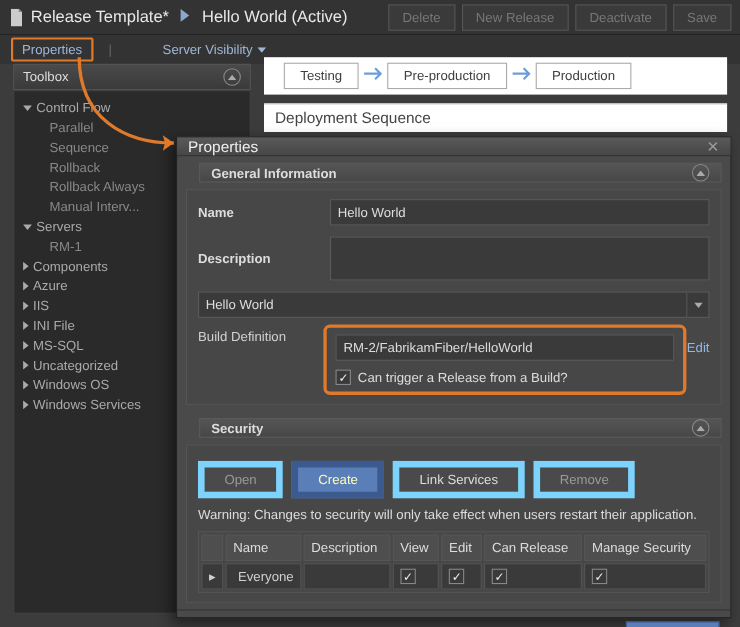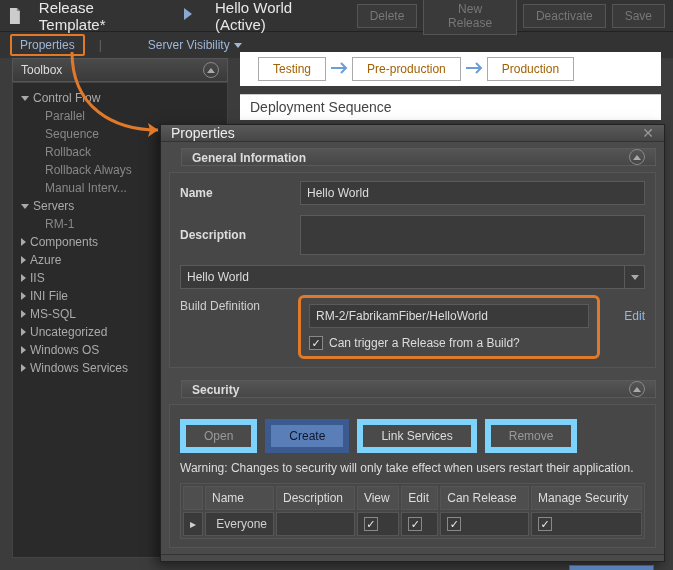--- a/index.html
+++ b/index.html
@@ -1,19 +1,19 @@
 <!DOCTYPE html>
 <html><head>
 <meta charset="utf-8">
 <style>
   * { box-sizing: border-box; margin: 0; padding: 0; font-family: "Segoe UI", Tahoma, sans-serif; }
   body { background: #3c3c3c; width: 673px; height: 570px; overflow: hidden; color: #d0d0d0; font-size: 12px; position: relative; }
   
   
-  .top-bar { height: 32px; background: #333; display: flex; align-items: center; padding: 0 8px; border-bottom: 1px solid #222; gap: 11px; }
+  .top-bar { height: 32px; background: #333; display: flex; align-items: center; padding: 0 8px; border-bottom: 1px solid #222; }
   .doc-icon { width: 14px; height: 16px; margin-right: 6px; }
   .title { font-size: 15px; color: #e8e8e8; }
   .crumb-sep { margin: 0 10px; color: #888; }
   .crumb-active { color: #e8e8e8; font-size: 15px; }
   .top-btns { margin-left: auto; display: flex; gap: 6px; align-items: center; }
   .top-btn { background: #3a3a3a; border: 1px solid #555; color: #777; padding: 4px 12px; font-size: 12px; cursor: default; }
   
   
   .sub-bar { height: 26px; background: #333; display: flex; align-items: center; padding: 0 10px; gap: 14px; }
   .prop-link { border: 2px solid #e07a2a; padding: 2px 8px; color: #9fb6d8; font-size: 12px; border-radius: 2px; }
@@ -24,49 +24,49 @@
   .toolbox-hdr .circ { margin-left: auto; width: 16px; height: 16px; border: 1px solid #888; border-radius: 50%; display:flex; align-items:center; justify-content:center; }
   .toolbox { position: absolute; top: 82px; left: 12px; width: 216px; bottom: 12px; background: #2a2a2a; border: 1px solid #444; padding: 6px 4px; overflow: hidden; }
   .tree-item { padding: 2px 4px; color: #aaa; white-space: nowrap; display:flex; align-items:center; gap:4px; }
   .tree-child { padding-left: 28px; color: #888; }
   .tri { display:inline-block; width:0;height:0; }
   .tri.open { border-left:4px solid transparent; border-right:4px solid transparent; border-top:5px solid #aaa; }
   .tri.closed { border-top:4px solid transparent; border-bottom:4px solid transparent; border-left:5px solid #aaa; }
   
   
   .workflow { position: absolute; top: 52px; left: 240px; right: 12px; height: 34px; background:#fff; display:flex; align-items:center; padding:4px 18px; gap:4px; }
-  .stage { border:1px solid #aaa; padding:4px 14px; font-size:12px; color:#a16207; background:#fff; }
+  .stage { border:1px solid #aaa; padding:4px 14px; font-size:12px; color:#404040; background:#fff; }
   .arrow { color:#6b9dd8; font-size:16px; }
   .deploy-hdr { position:absolute; top: 94px; left:240px; right:12px; height:26px; background:#fff; border-top:1px solid #ccc; padding:4px 10px; color:#444; font-size:14px; }
   
   
   .annot-arrow { position:absolute; top:48px; left:64px; width:110px; height:92px; pointer-events:none; z-index:50; }
   
   
   .panel { position:absolute; top:124px; left:160px; right:8px; bottom:8px; background:#4a4a4a; border:1px solid #222; box-shadow: -4px 4px 12px rgba(0,0,0,.5); display:flex; flex-direction:column; }
   .panel-hdr { height:30px; background:linear-gradient(#5a5a5a,#464646); display:flex; align-items:center; padding:0 10px; color:#eee; font-size:14px; border-bottom:1px solid #333; }
   .panel-hdr .x { margin-left:auto; color:#999; font-size:14px; cursor:pointer; }
   .sec-hdr { height:26px; background:linear-gradient(#555,#474747); margin:6px 8px 0 20px; display:flex; align-items:flex-end; padding:0 10px; color:#ddd; font-weight:600; border:1px solid #5a5a5a; }
   .sec-hdr .circ { margin-left:auto; width:16px; height:16px; border:1px solid #888; border-radius:50%; display:flex; align-items:center; justify-content:center; }
   .sec-body { margin:6px 8px; background:#474747; border:1px solid #555; padding:8px 10px; }
   .row { display:flex; align-items:center; margin-bottom:10px; }
   .row .lbl { width:120px; color:#ddd; font-weight:600; }
   .row input[type=text], .row textarea, .row .select { flex:1; background:#3a3a3a; border:1px solid #5a5a5a; color:#ddd; padding:4px 6px; font-size:12px; }
   .row textarea { height:40px; resize:none; }
   .select-wrap { flex:1; display:flex; }
   .select-caret { width:20px; background:#3a3a3a; border:1px solid #5a5a5a; border-left:none; display:flex; align-items:center; justify-content:center; }
-  .highlight-box { border:3px solid #e07a2a; border-radius:6px; padding:6px 8px; margin-left:118px; width:302px; margin-top:-4px; }
+  .highlight-box { border:3px solid #e07a2a; border-radius:6px; padding:6px 8px; margin-left:118px; width:330px; margin-top:-4px; }
   .hl-input { width:100%; background:#3a3a3a; border:1px solid #5a5a5a; color:#ddd; padding:4px 6px; font-size:12px; margin-bottom:8px; }
   .chk-row { display:flex; align-items:center; gap:6px; color:#ddd; font-size:12px; }
   .chk { width:14px; height:14px; background:#3a3a3a; border:1px solid #888; display:flex; align-items:center; justify-content:center; color:#eee; font-size:11px; }
   .edit-link { color:#8fb8e8; margin-left:8px; font-size:12px; }
   .bd-row { display:flex; align-items:flex-start; }
   .btn-row { display:flex; gap:8px; margin:6px 0 8px 0; }
   .btn { padding:4px 18px; border:6px solid #7dd3fc; background:#4a4a4a; color:#999; font-size:12px; }
-  .btn.primary { background:#5a7fb8; border-color:#3a5a90; color:#0f172a; }
+  .btn.primary { background:#5a7fb8; border-color:#3a5a90; color:#fef9c3; }
   .btn.enabled { color:#ddd; }
   .warn { color:#ddd; font-size:12px; margin-bottom:8px; }
   .grid { width:100%; border:1px solid #555; }
   .grid th { background:#4e4e4e; color:#ddd; font-weight:normal; padding:4px 6px; text-align:left; font-size:12px; border:1px solid #555; }
   .grid td { background:#3a3a3a; padding:4px 6px; border:1px solid #555; text-align:right; }
   .grid td.c { text-align:center; }
   .panel-ftr { margin-top:auto; padding:10px; display:flex; justify-content:flex-end; border-top:1px solid #333; }
   .close-btn { background:#5a7fb8; border:1px solid #3a5a90; color:#fff; padding:5px 26px; font-size:12px; }
 </style>
 </head>

